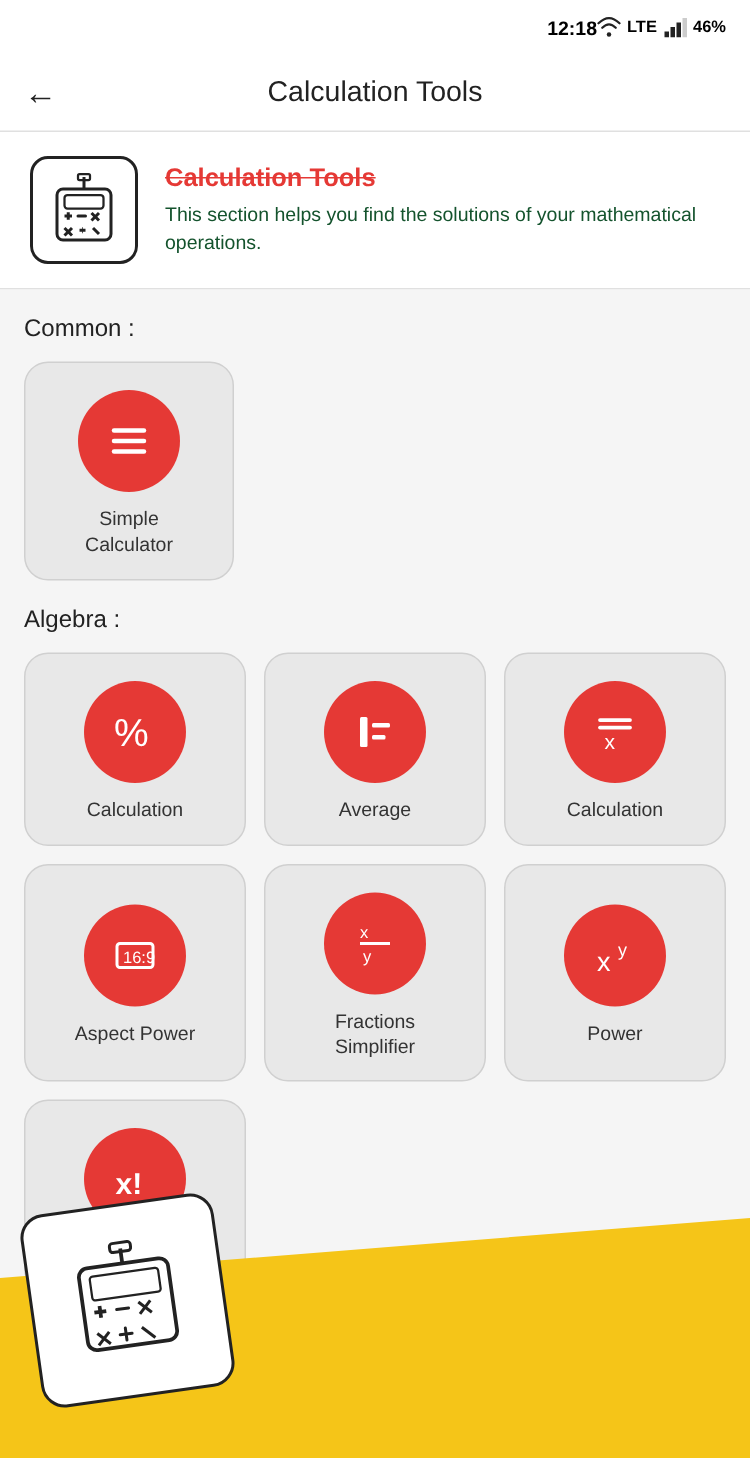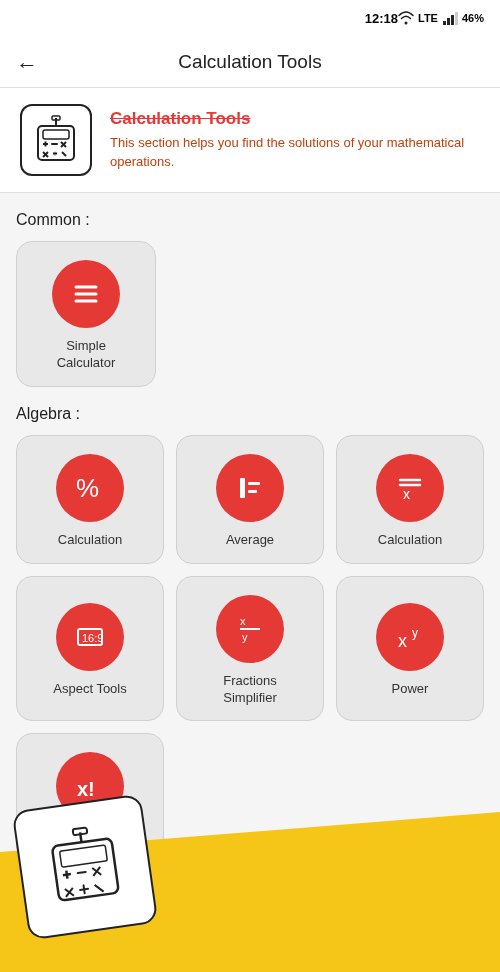--- a/index.html
+++ b/index.html
@@ -77,21 +77,21 @@
     }
     .banner-text h2 {
       font-size: 17px;
       font-weight: 700;
       color: #e53935;
       text-decoration: line-through;
       margin-bottom: 4px;
     }
     .banner-text p {
       font-size: 13px;
-      color: #c2410c;
+      color: #14532d;
       line-height: 1.5;
     }
 
     
     .scroll-content {
       background: #f5f5f5;
       padding: 0 16px;
       overflow-y: auto;
       height: calc(972px - 36px - 52px - 108px);
     }
@@ -283,21 +283,21 @@
       <span class="tool-label">Calculation</span>
     </div>
 
     <div class="tool-card">
       <div class="tool-icon-circle">
         <svg width="36" height="36" viewBox="0 0 36 36">
           <rect x="6" y="10" width="24" height="16" rx="2" stroke="#fff" stroke-width="2" fill="none"></rect>
           <text x="10" y="23" font-size="11" fill="#fff" font-family="Arial">16:9</text>
         </svg>
       </div>
-      <span class="tool-label">Aspect Tools</span>
+      <span class="tool-label">Aspect Power</span>
     </div>
 
     <div class="tool-card">
       <div class="tool-icon-circle">
         <svg width="36" height="36" viewBox="0 0 36 36">
           <text x="8" y="14" font-size="11" fill="#fff" font-family="Arial">x</text>
           <line x1="8" y1="18" x2="28" y2="18" stroke="#fff" stroke-width="2"></line>
           <text x="10" y="30" font-size="11" fill="#fff" font-family="Arial">y</text>
         </svg>
       </div>

